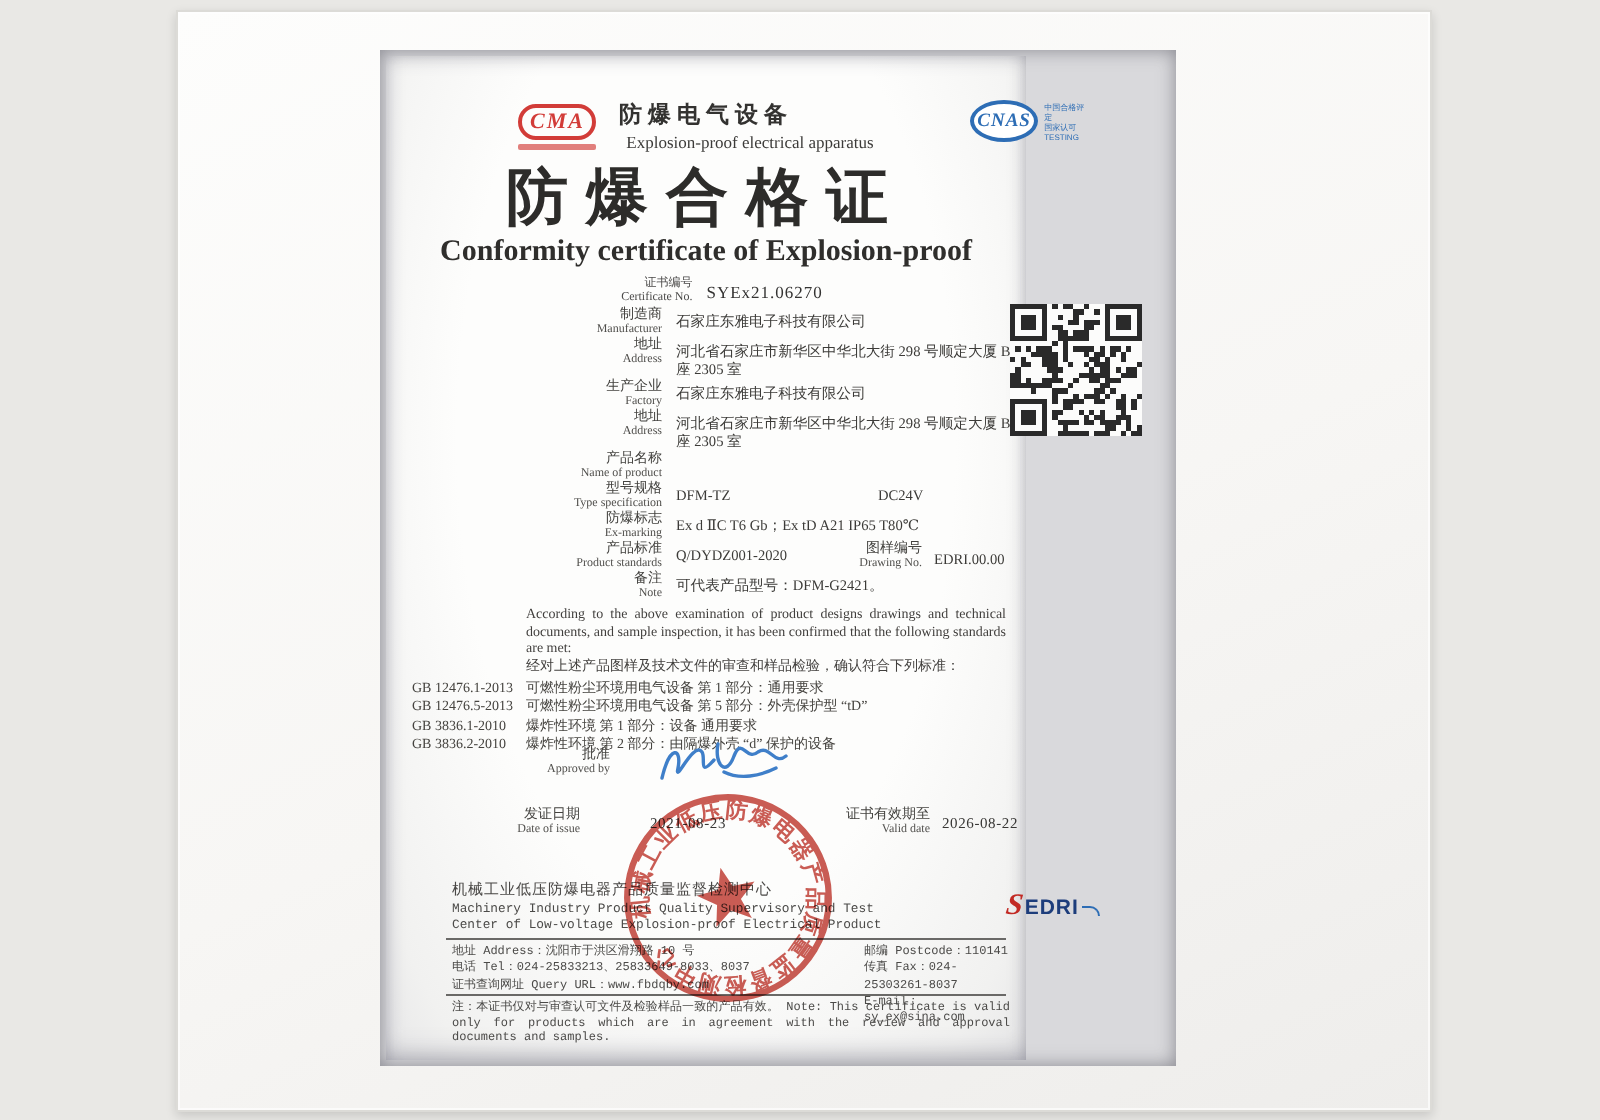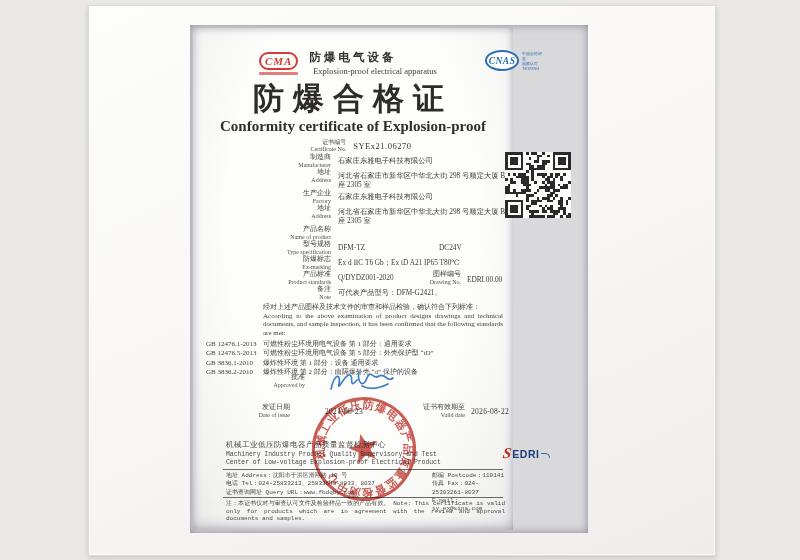--- a/index.html
+++ b/index.html
@@ -444,22 +444,22 @@
 
     <div class="row">
       <div class="f-label">
           <div class="cn">备注</div>
           <div class="en">Note</div>
         </div>
       <div class="f-value" style="width:250px;">可代表产品型号：DFM-G2421。</div>
     </div>
 
     <div class="statement">
+      <div>According to the above examination of product designs drawings and technical documents, and sample inspection, it has been confirmed that the following standards are met:</div>
       <div>经对上述产品图样及技术文件的审查和样品检验，确认符合下列标准：</div>
-      <div>According to the above examination of product designs drawings and technical documents, and sample inspection, it has been confirmed that the following standards are met:</div>
     </div>
 
     <div class="standards">
       <div class="std-row">
           <div class="std-code">GB 12476.1-2013</div>
           <div>可燃性粉尘环境用电气设备 第 1 部分：通用要求</div>
         </div>
       <div class="std-row">
           <div class="std-code">GB 12476.5-2013</div>
           <div>可燃性粉尘环境用电气设备 第 5 部分：外壳保护型 “tD”</div>

